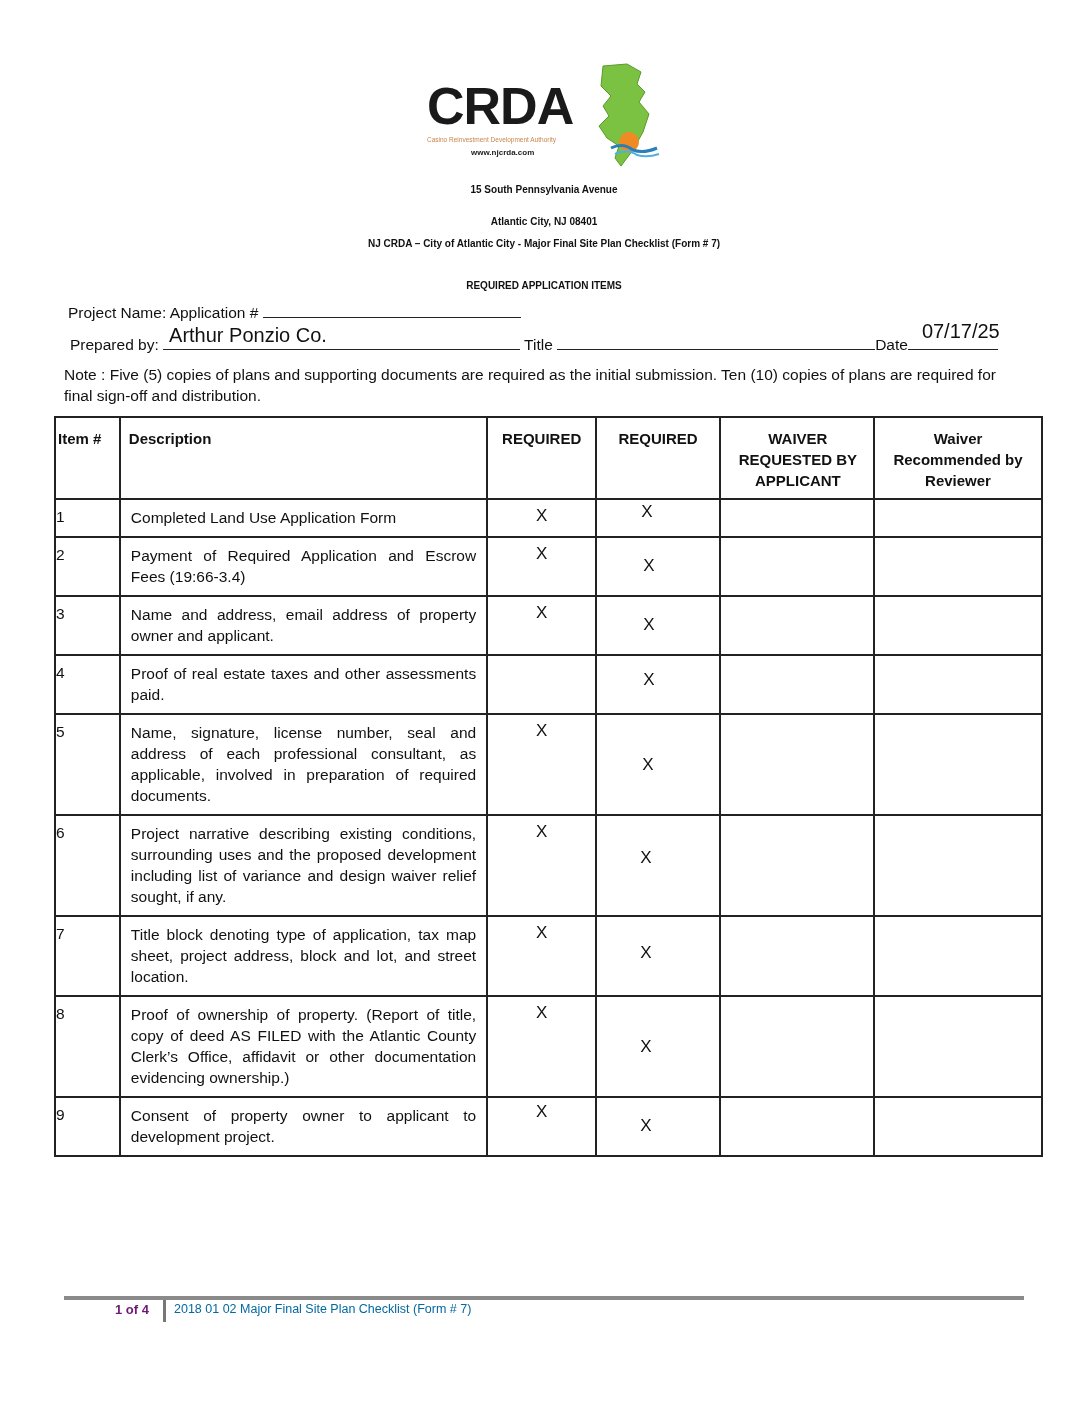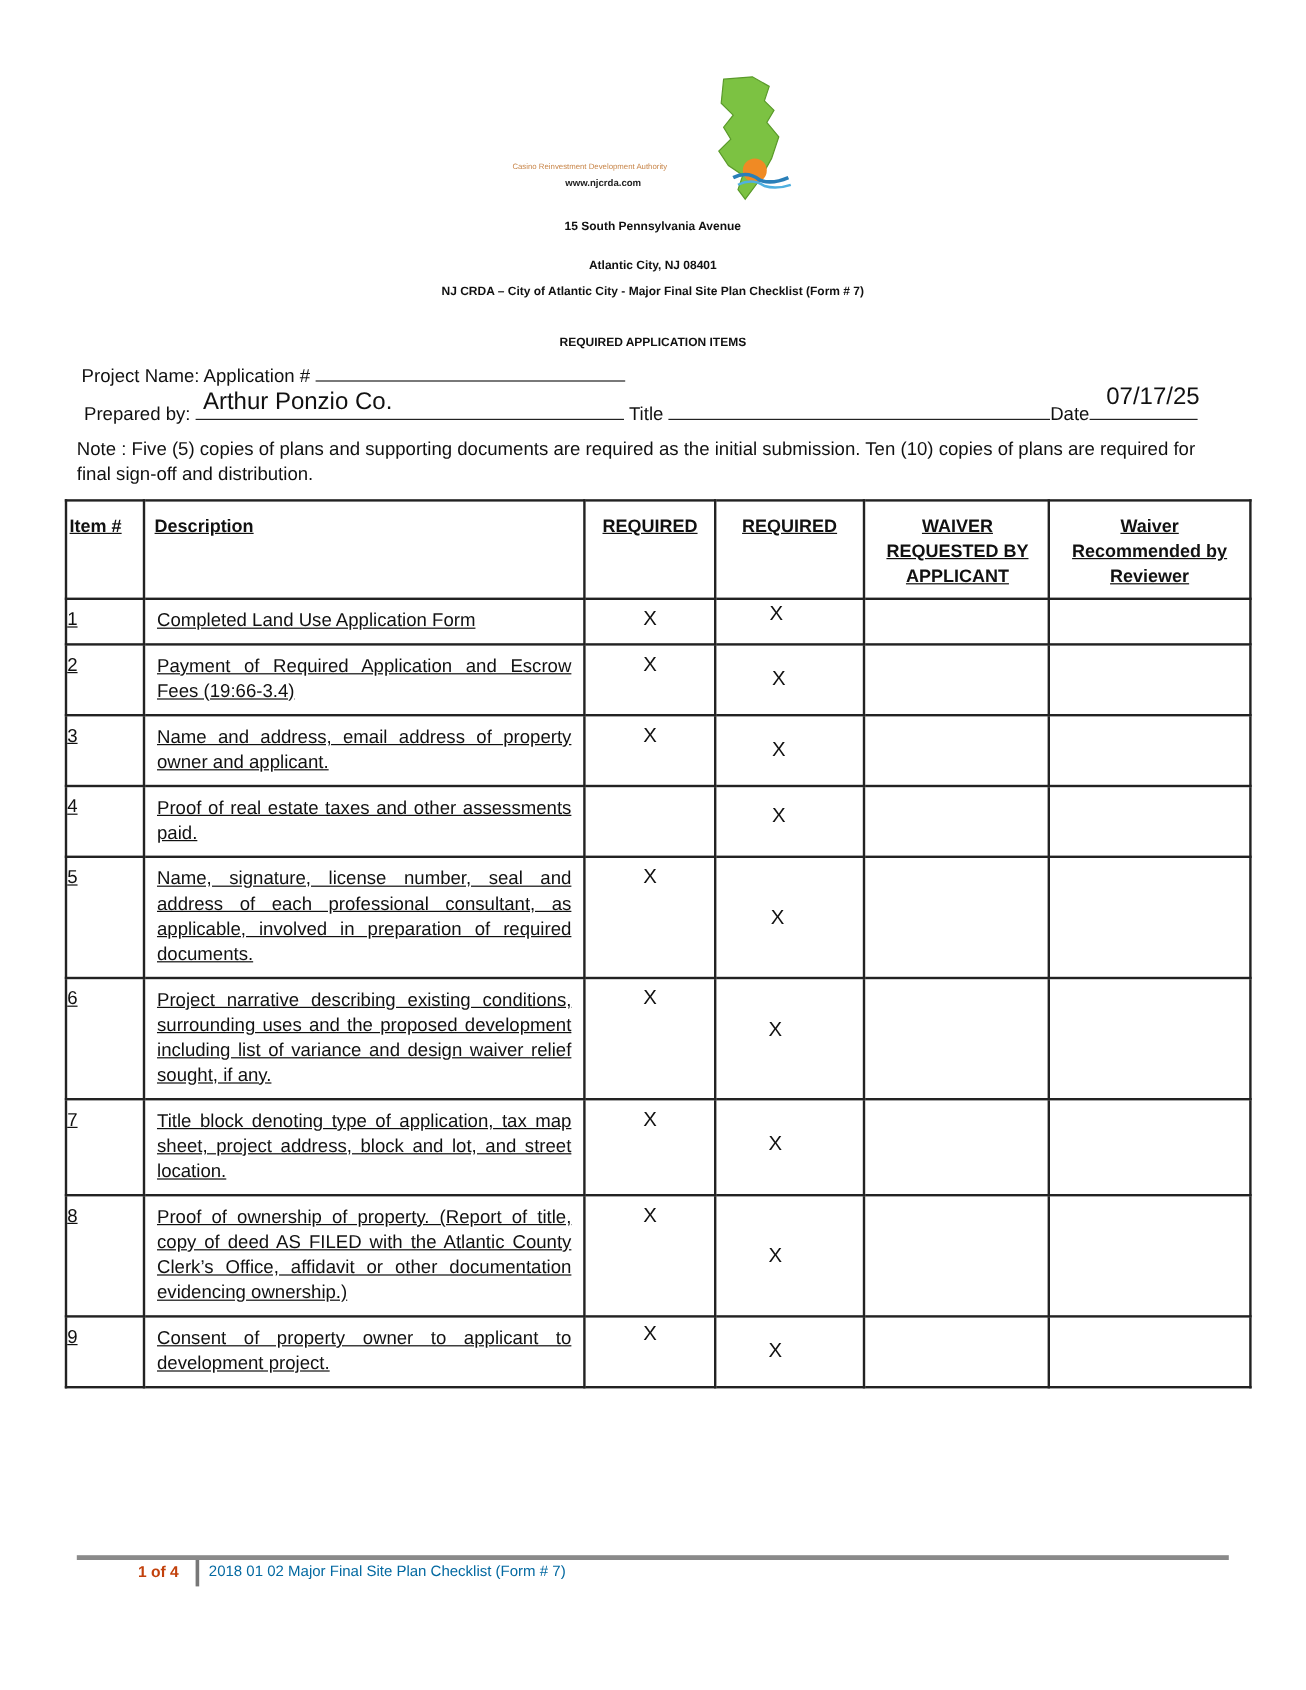--- a/index.html
+++ b/index.html
@@ -7,44 +7,45 @@
   .abs { position:absolute; }
   .logo { left:425px; top:62px; width:240px; height:110px; }
   .logo-text { position:absolute; left:2px; top:14px; font-size:52px; font-weight:bold; letter-spacing:-1px; color:#1a1a1a; }
   .logo-sub { position:absolute; left:2px; top:74px; font-size:6.5px; color:#c8864a; }
   .logo-url { position:absolute; left:46px; top:86px; font-size:8px; font-weight:bold; color:#222; }
   .center-line { left:0; width:1088px; text-align:center; font-weight:bold; font-size:10px; }
   .field-row { font-size:15.5px; }
   .uline { display:inline-block; border-bottom:1px solid #222; height:16px; vertical-align:baseline; position:relative; }
   .filled { position:absolute; font-size:20px; bottom:2px; color:#111; }
   .note { left:64px; top:364px; width:960px; font-size:15.5px; line-height:21px; }
-  table.chk { position:absolute; left:54px; top:416px; width:989px; border-collapse:collapse; font-size:15.5px;text-decoration:underline; }
+  table.chk { position:absolute; left:54px; top:416px; width:989px; border-collapse:collapse; font-size:15.5px; }
   table.chk td, table.chk th { border:2px solid #222; vertical-align:top; padding:0; }
   table.chk th { font-weight:bold; font-size:15px; text-align:center; padding-top:10px; line-height:21px; }
   table.chk th.left { text-align:left; padding-left:8px; }
   table.chk th.item { text-align:left; padding-left:2px; }
   .c-item { width:64px; padding-left:2px !important; }
   .c-desc { width:383px; }
   .c-req { width:110px; }
   .c-sub { width:126px; }
   .c-wv { width:143px; }
   .c-rev { width:150px; }
   .desc { padding:7px 10px 8px 10px !important; text-align:justify; line-height:21px; }
   .num { padding-top:8px !important; }
   .mark { position:relative; }
   .mark span { position:absolute; left:0; right:0; text-align:center; font-size:17px; }
   .footer-bar { left:64px; top:1296px; width:960px; height:4px; background:#8a8a8a; }
-  .footer-pg { left:115px; top:1302px; font-size:13px; color:#c2410c; font-weight:bold; }
+  .footer-pg { left:115px; top:1302px; font-size:13px; color:#701a75; font-weight:bold; }
   .footer-div { left:163px; top:1300px; width:3px; height:22px; background:#777; }
   .footer-text { left:174px; top:1302px; font-size:12.5px; color:#0369a1; }
 </style>
 </head>
 <body>
 
 <div class="abs logo">
+  <div class="logo-text">CRDA</div>
   <div class="logo-sub">Casino Reinvestment Development Authority</div>
   <div class="logo-url">www.njcrda.com</div>
   <svg class="abs" style="left:168px;top:0;width:72px;height:110px" viewBox="0 0 72 110">
     <path d="M10 4 L34 2 L48 10 L44 22 L52 30 L46 40 L56 52 L50 70 L40 88 L28 104 L22 96 L26 84 L14 76 L6 64 L16 54 L10 44 L18 34 L8 24 Z" fill="#7cc242" stroke="#5a9a2a" stroke-width="1"></path>
     <circle cx="36" cy="80" r="10" fill="#f08a24"></circle>
     <path d="M18 86 Q30 80 40 88 Q50 92 64 86" stroke="#2a7fb8" stroke-width="3" fill="none"></path>
     <path d="M22 92 Q34 86 44 93 Q54 96 66 92" stroke="#4fb0e0" stroke-width="2" fill="none"></path>
   </svg>
 </div>
 

